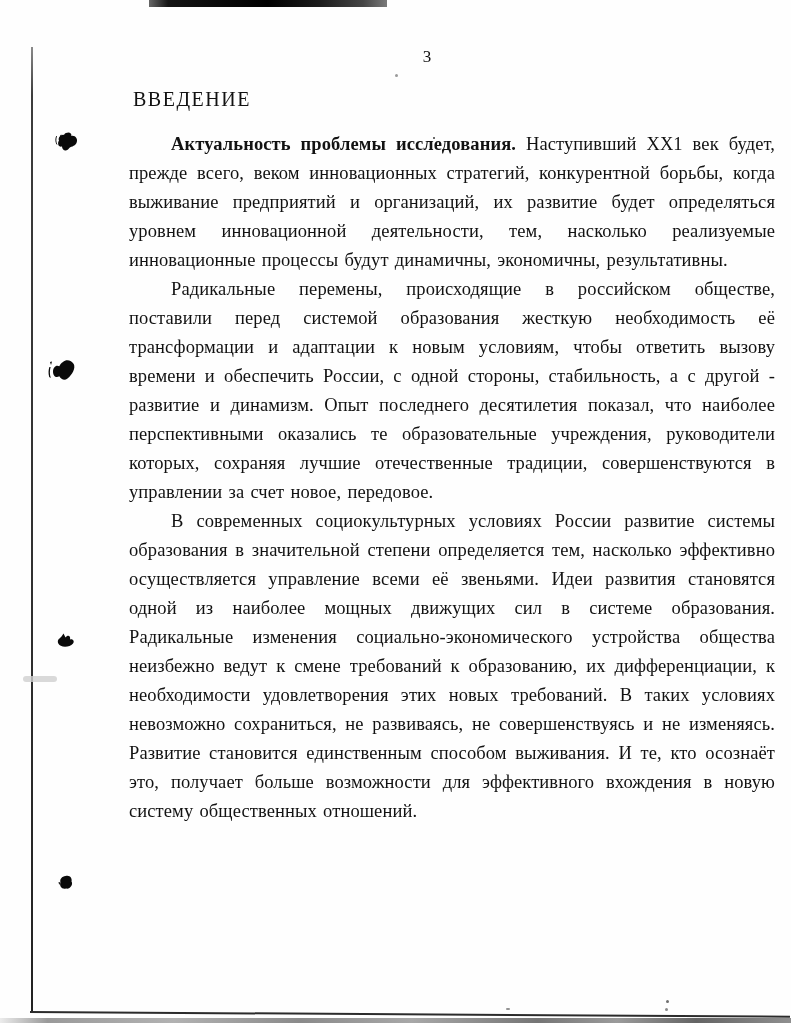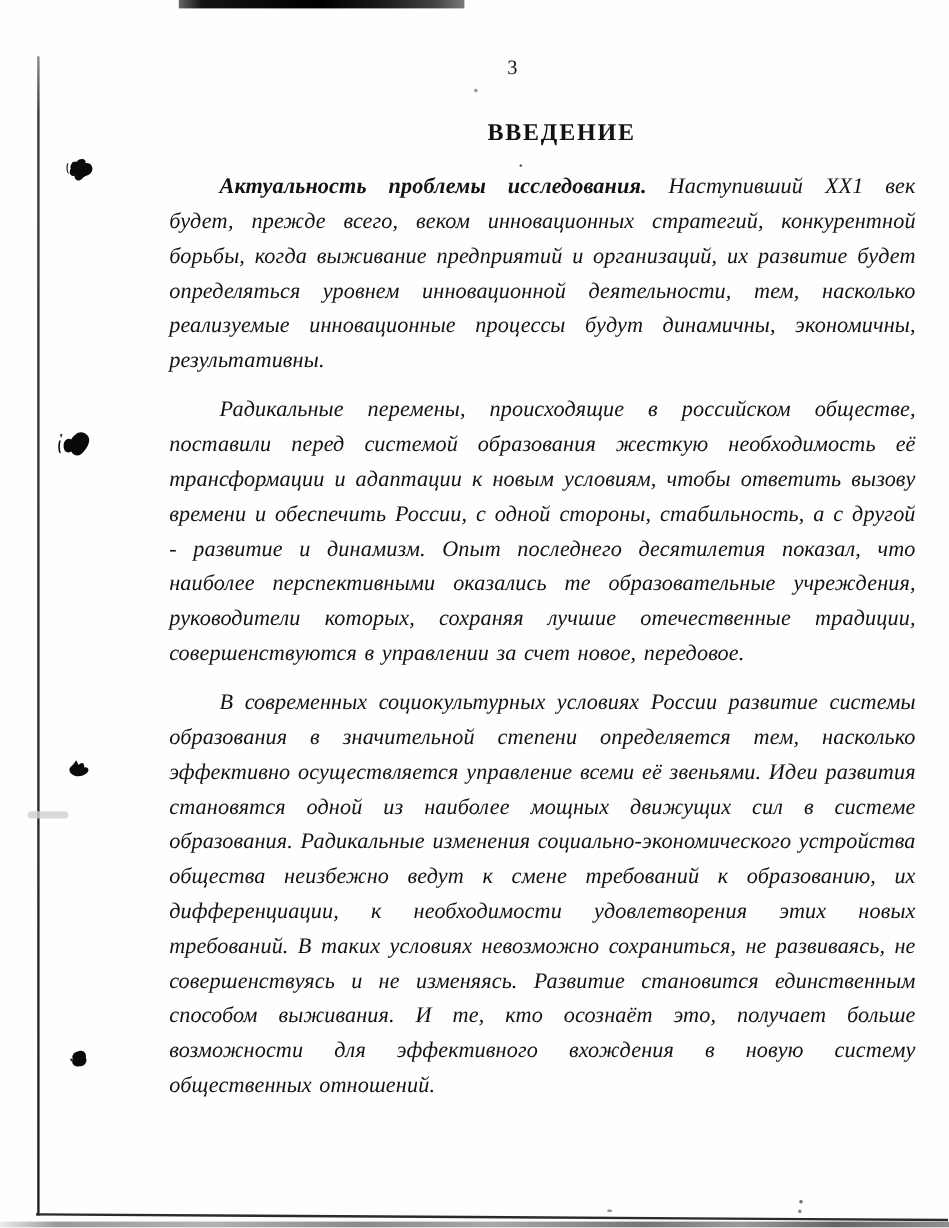--- a/index.html
+++ b/index.html
@@ -46,30 +46,30 @@
   .speck-c{left:666px;top:1000px;}
   .speck-d{left:665px;top:1008px;background:#8a8a8a;}
   .speck-e{left:506px;top:1008px;background:#949494;width:4px;height:2px;border-radius:1px;}
 
   
   .page-number{
     position:absolute;left:377px;top:47px;width:100px;
     text-align:center;font-size:17px;
   }
   .heading{
-    position:absolute;left:129px;top:84px;width:646px;margin:16px;
-    text-align:center;font-size:20px;font-weight:bold;letter-spacing:1.5px;
+    position:absolute;left:129px;top:84px;width:646px;margin:4px;
+    text-align:left;font-size:20px;font-weight:normal;letter-spacing:1.5px;
   }
   .text-column{
     position:absolute;left:129px;top:130px;width:646px;
     font-size:18.5px;line-height:29px;
     text-align:justify;text-justify:inter-word;
     letter-spacing:0.1px;word-spacing:1.5px;
   }
-  .text-column p{margin:12px;text-indent:42px;font-style:italic;}
+  .text-column p{margin:0;text-indent:42px;}
   .text-column b{font-weight:bold;}
 </style>
 </head>
 <body>
 
 <div class="page">
 
   <div class="top-bar"></div>
   <div class="left-line"></div>
   <div class="bottom-line"></div>

